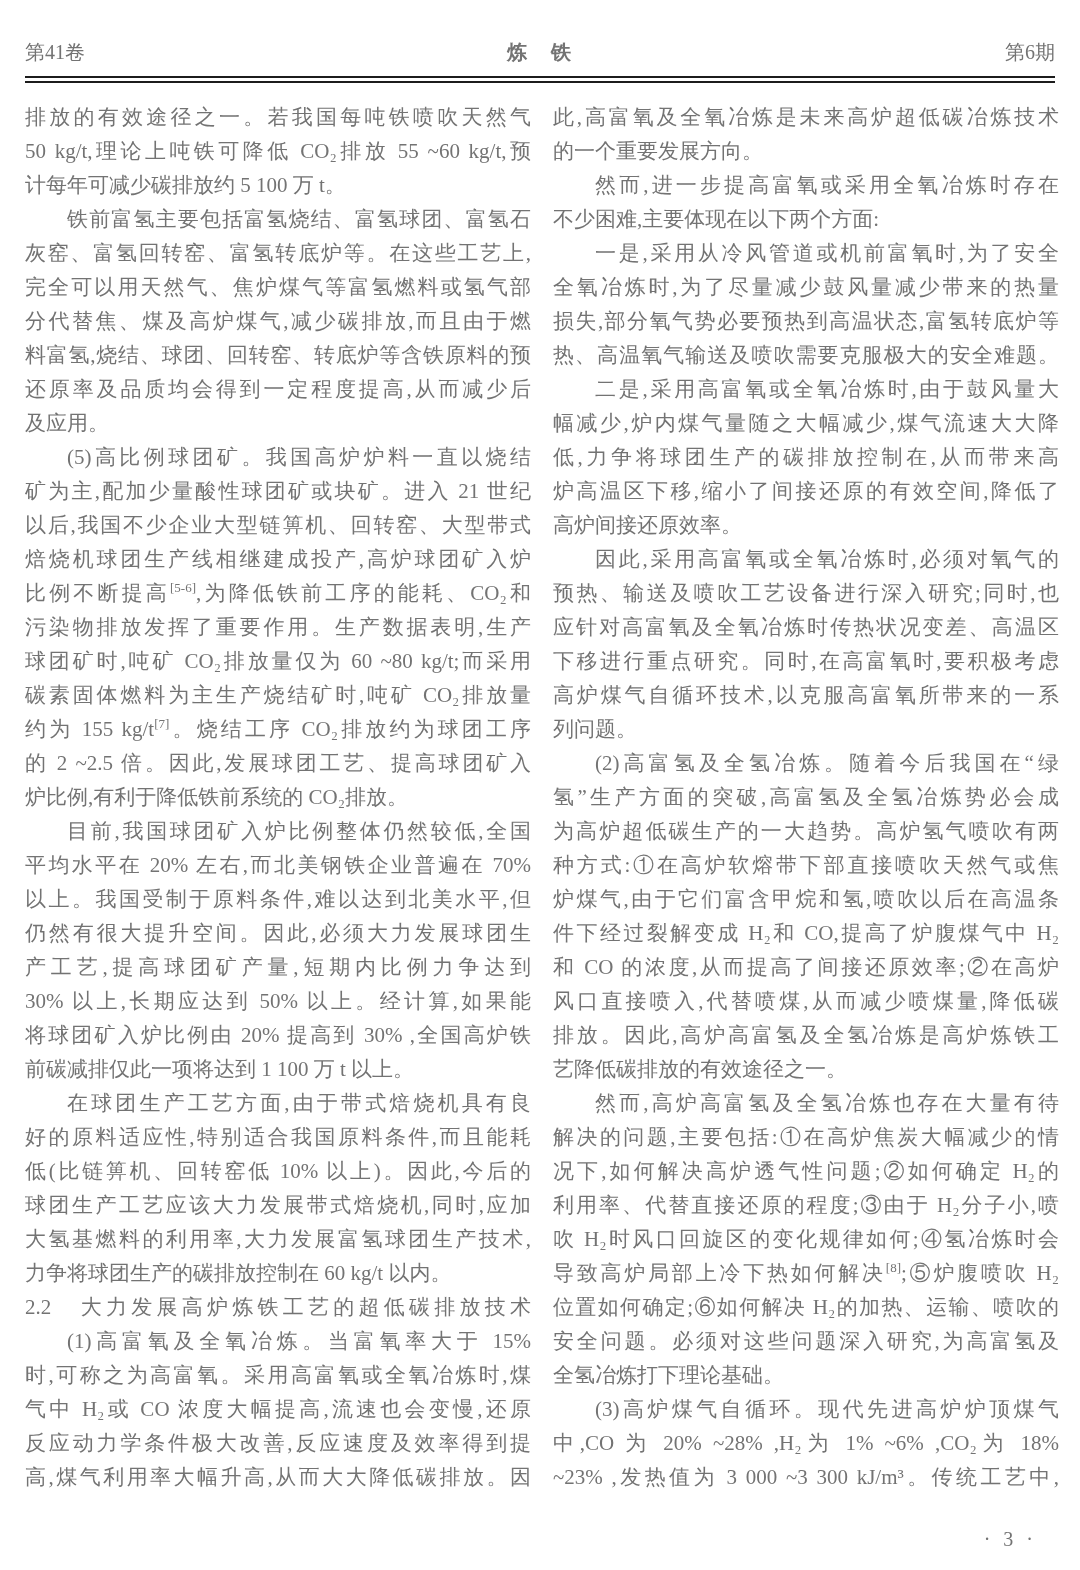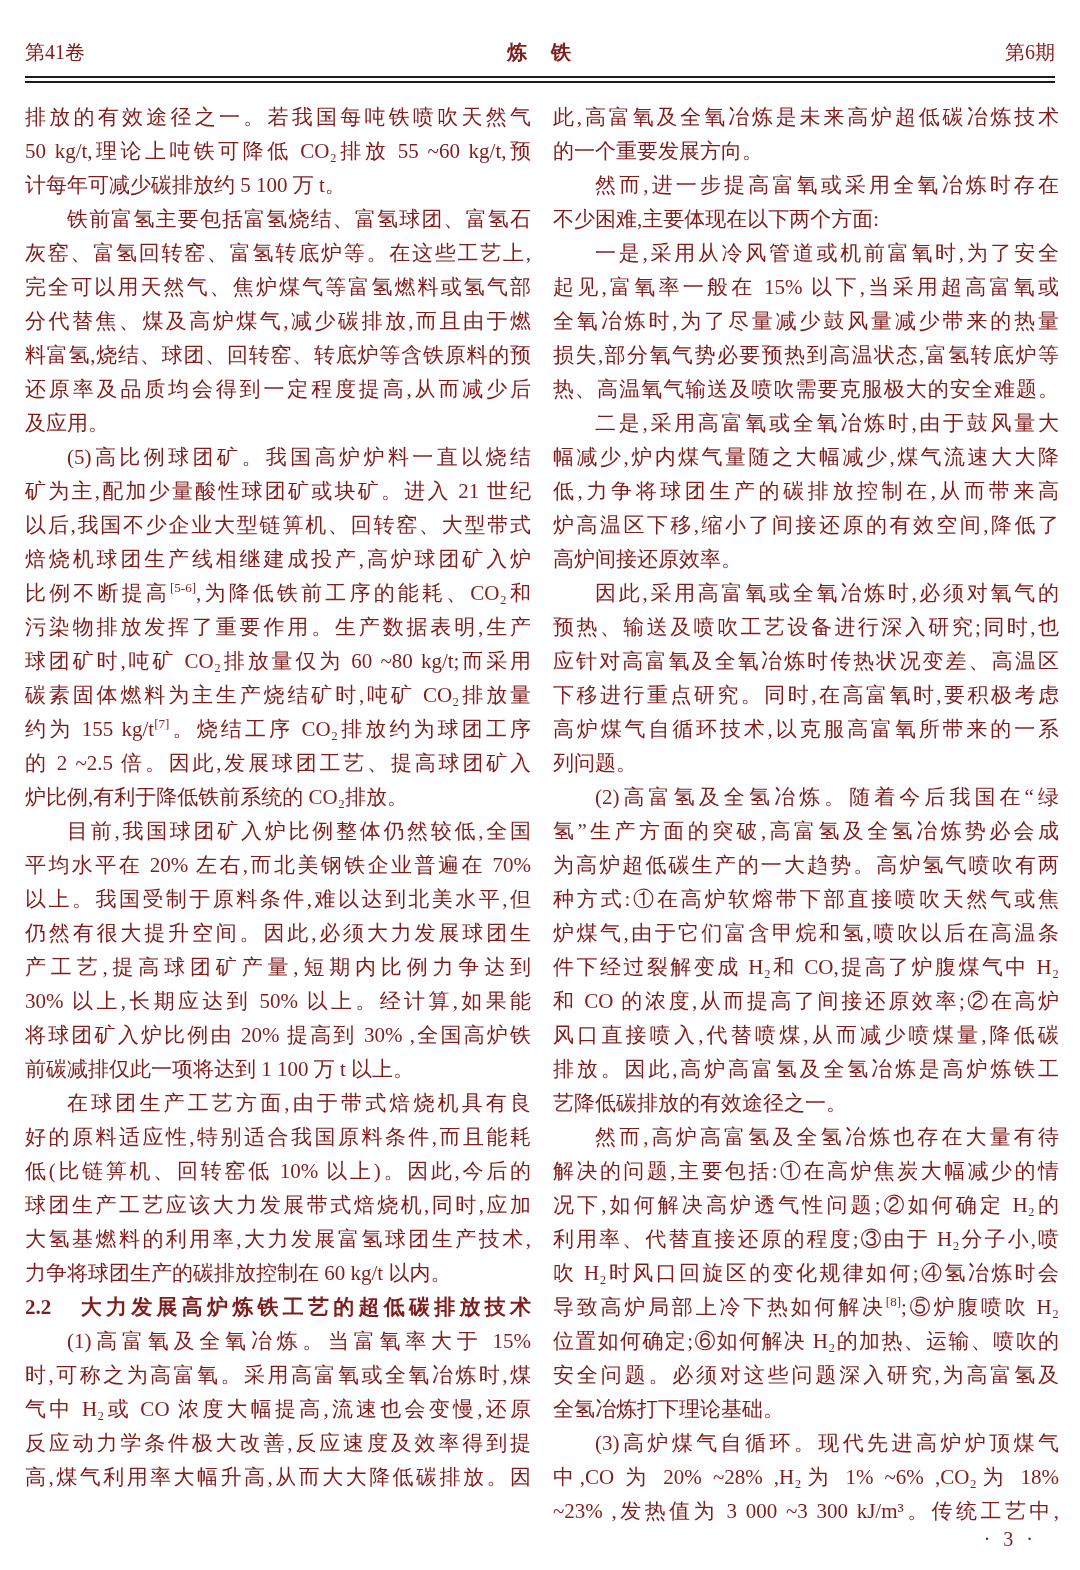--- a/index.html
+++ b/index.html
@@ -1,20 +1,20 @@
 <!DOCTYPE html>
 <html><head>
 <meta charset="utf-8">
 <style>
   html,body{margin:0;padding:0;background:#e8e8e8;}
   .page{
     position:relative;
     width:1080px;height:1570px;
     background:#ffffff;
-    color:#7f1d1d;
+    color:#737373;
     font-family:"Liberation Serif","DejaVu Serif",serif;
     overflow:hidden;
   }
   .header-row{
     position:absolute;left:25px;top:38px;width:1030px;height:28px;
     font-size:20px;line-height:28px;
   }
   .hdr-left{position:absolute;left:0;top:0;}
   .hdr-center{position:absolute;left:0;right:0;text-align:center;letter-spacing:2px;font-weight:bold;}
   .hdr-right{position:absolute;right:0;top:0;margin-left:8px;}
@@ -25,21 +25,21 @@
   }
   .col{
     position:absolute;top:100px;width:506px;
     font-size:21px;line-height:34px;
   }
   .col-left{left:25px;}
   .col-right{left:553px;}
   .line{height:34px;overflow:hidden;text-align:left;}
   .line.j{text-align:justify;text-align-last:justify;}
   .line.indent{text-indent:2em;}
-  .line.bold{font-weight:bold;}
+  .line.bold{font-weight:normal;}
   sup{font-size:0.62em;line-height:0;margin-top:40px;}
   .footer{
     position:absolute;left:553px;top:1524px;width:506px;height:30px;
     font-size:20px;line-height:30px;text-align:right;padding-right:22px;
     box-sizing:border-box;letter-spacing:4px;
   }
 </style>
 </head>
 <body>
 
@@ -96,21 +96,20 @@
       <div class="line j">反应动力学条件极大改善,反应速度及效率得到提</div>
       <div class="line j">高,煤气利用率大幅升高,从而大大降低碳排放。因</div>
     </div>
 
   <div class="col col-right">
       <div class="line j">此,高富氧及全氧冶炼是未来高炉超低碳冶炼技术</div>
       <div class="line">的一个重要发展方向。</div>
       <div class="line indent j">然而,进一步提高富氧或采用全氧冶炼时存在</div>
       <div class="line">不少困难,主要体现在以下两个方面:</div>
       <div class="line indent j">一是,采用从冷风管道或机前富氧时,为了安全</div>
-      <div class="line j">起见,富氧率一般在 15% 以下,当采用超高富氧或</div>
       <div class="line j">全氧冶炼时,为了尽量减少鼓风量减少带来的热量</div>
       <div class="line j">损失,部分氧气势必要预热到高温状态,富氢转底炉等</div>
       <div class="line j">热、高温氧气输送及喷吹需要克服极大的安全难题。</div>
       <div class="line indent j">二是,采用高富氧或全氧冶炼时,由于鼓风量大</div>
       <div class="line j">幅减少,炉内煤气量随之大幅减少,煤气流速大大降</div>
       <div class="line j">低,力争将球团生产的碳排放控制在,从而带来高</div>
       <div class="line j">炉高温区下移,缩小了间接还原的有效空间,降低了</div>
       <div class="line">高炉间接还原效率。</div>
       <div class="line indent j">因此,采用高富氧或全氧冶炼时,必须对氧气的</div>
       <div class="line j">预热、输送及喷吹工艺设备进行深入研究;同时,也</div>

